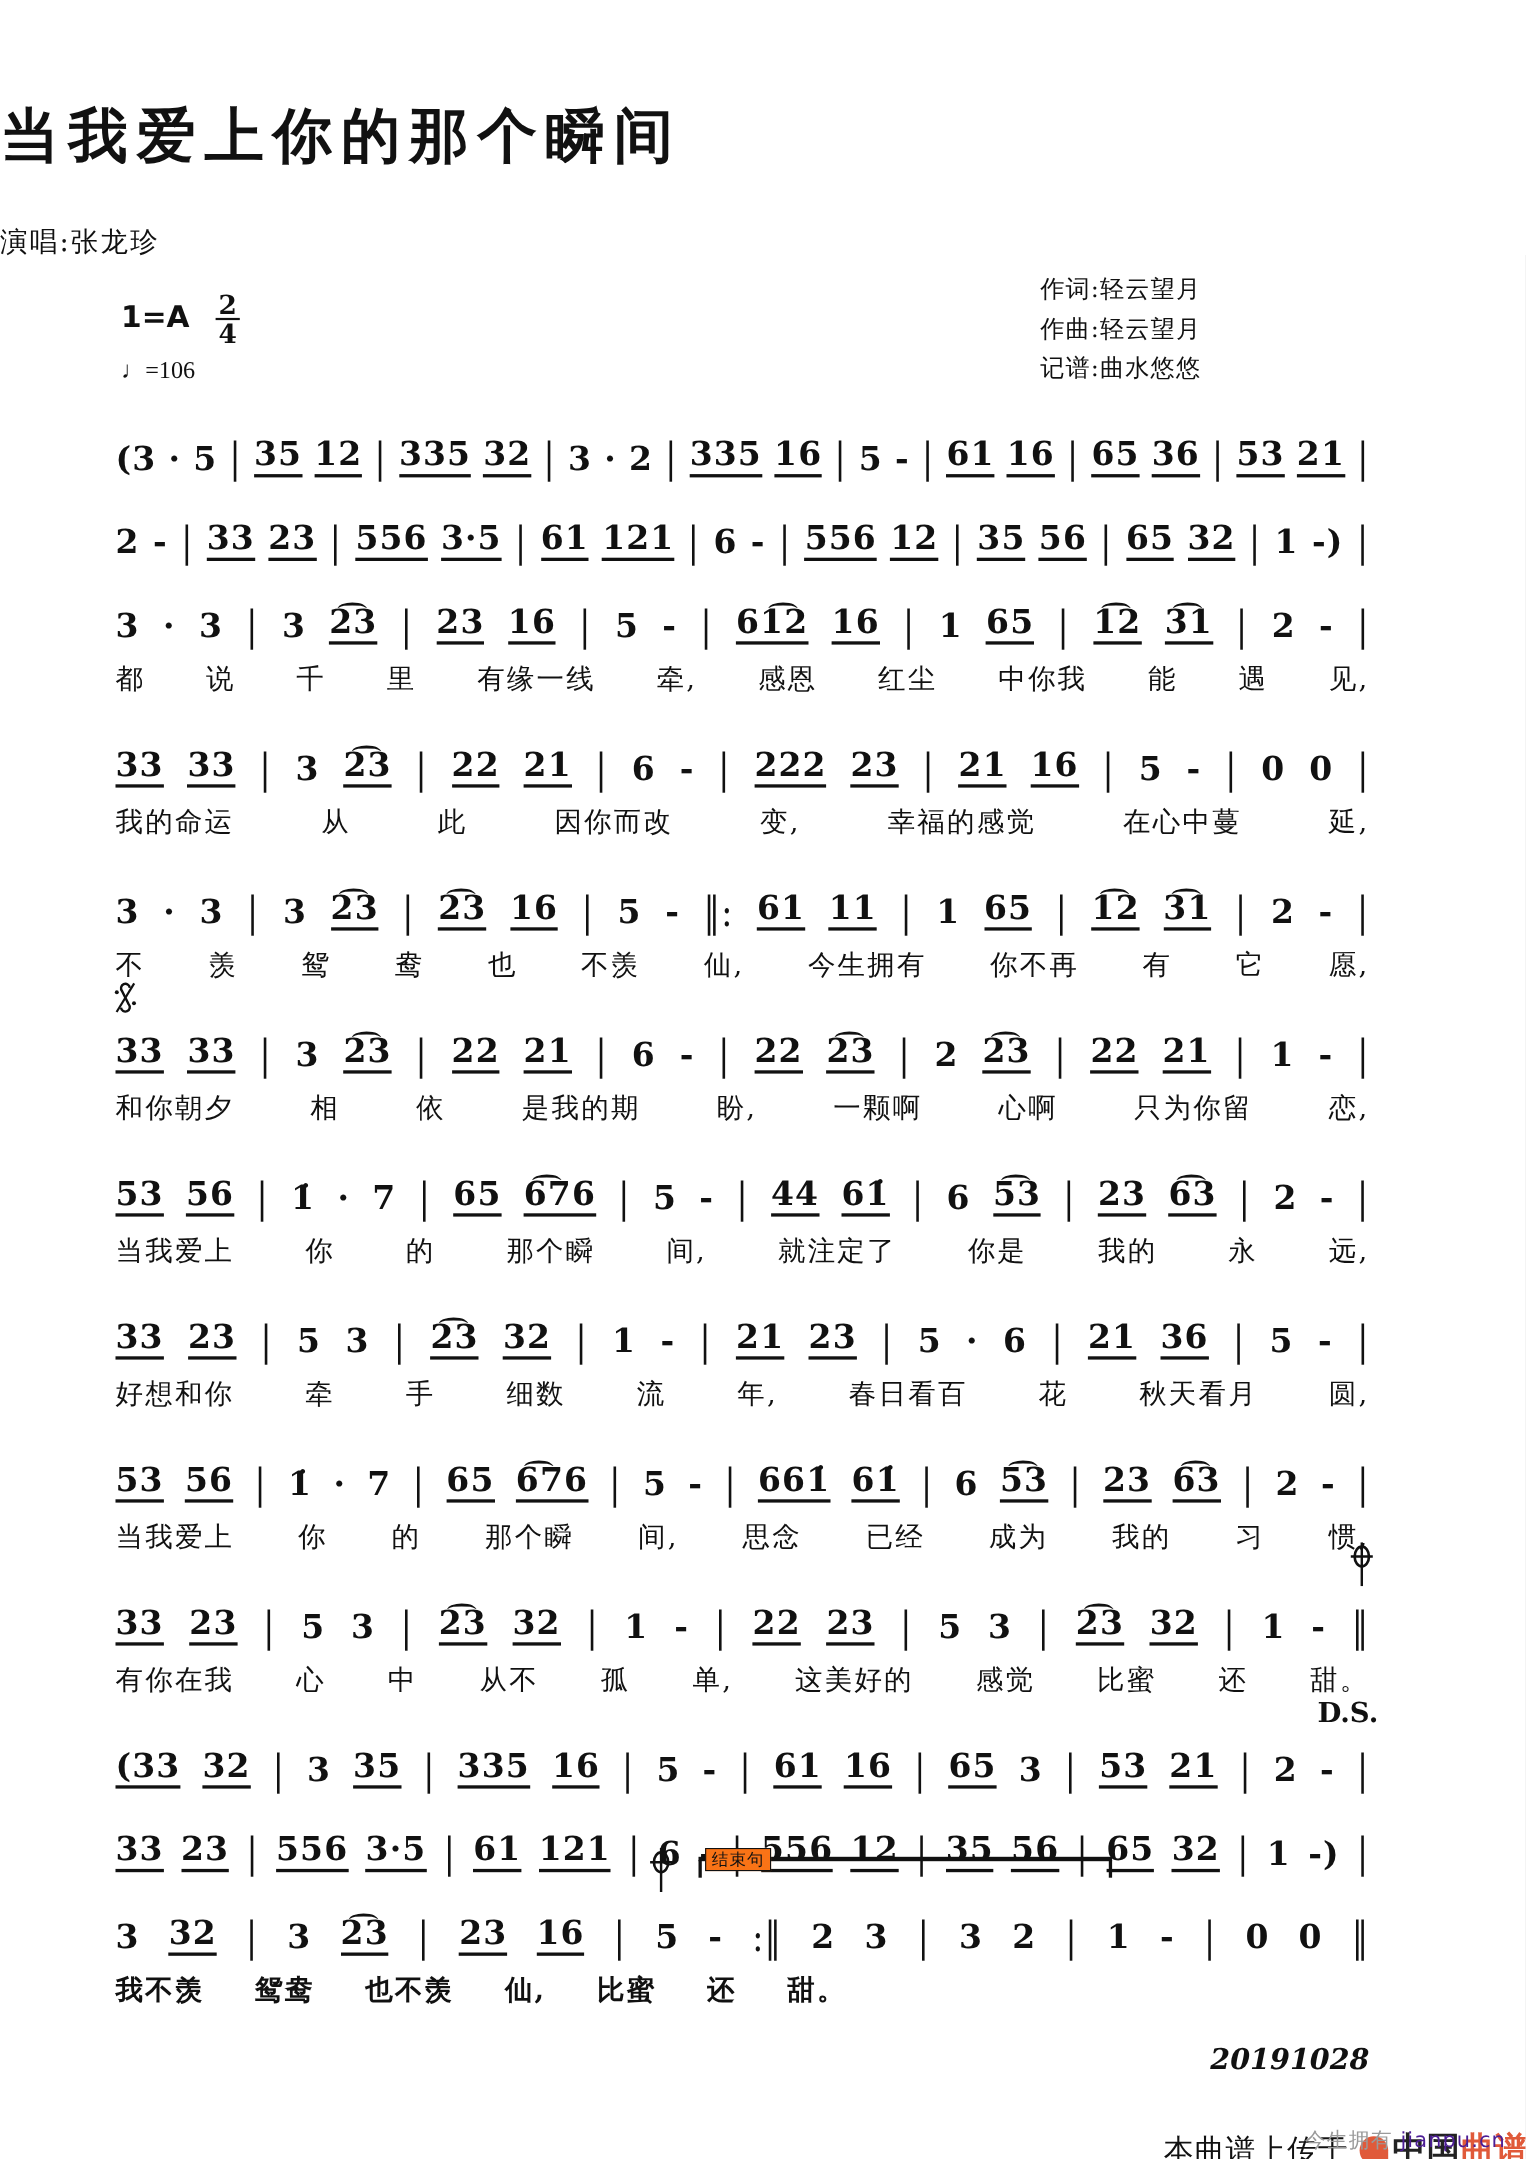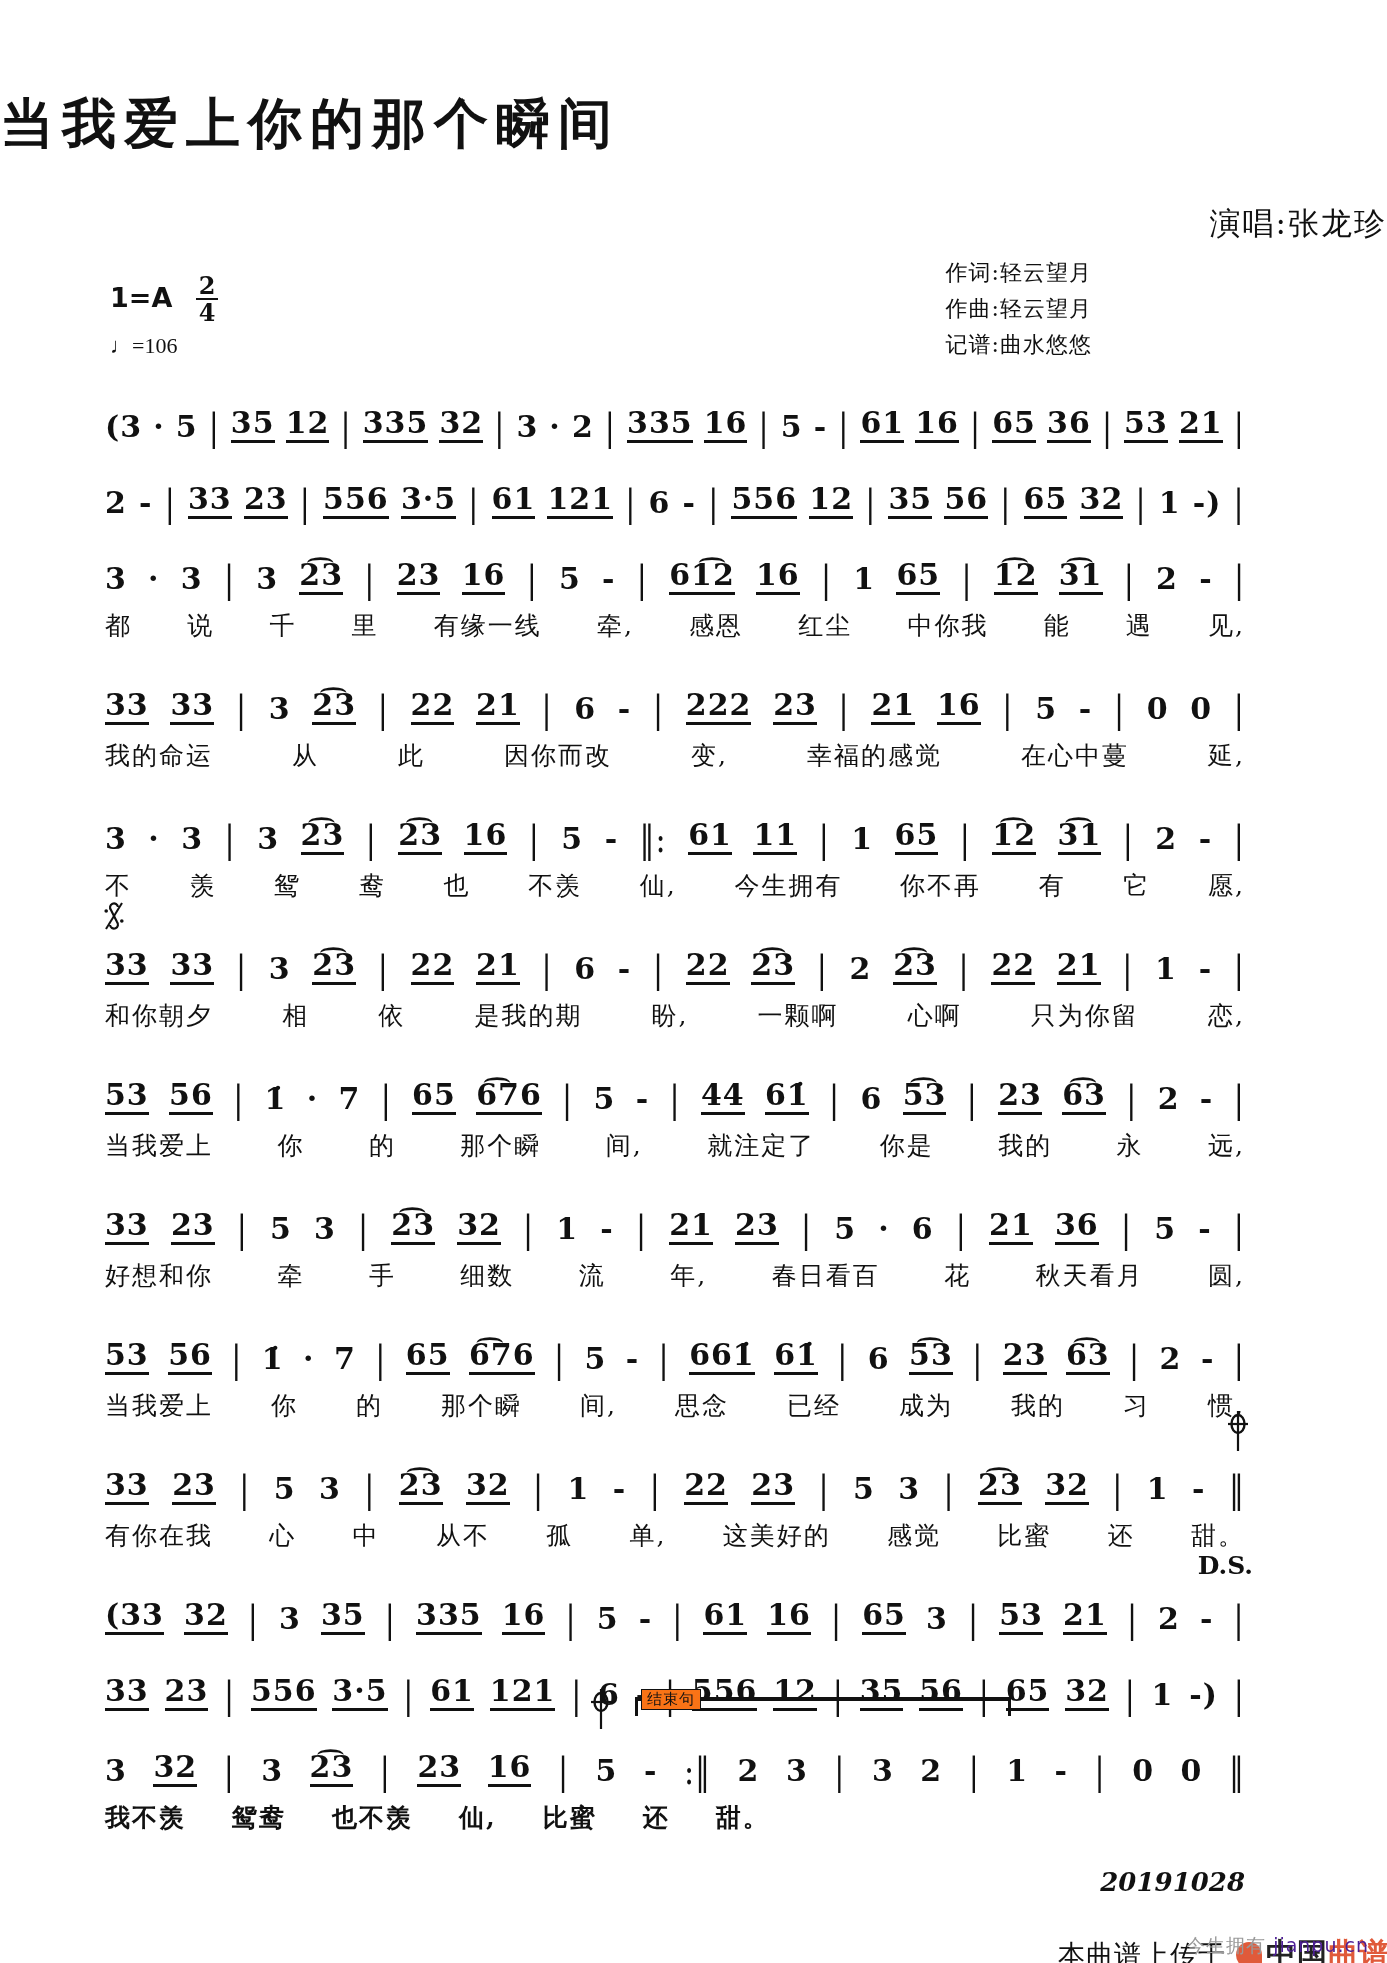--- a/index.html
+++ b/index.html
@@ -14,22 +14,22 @@
   }
   .title{
     text-align:left;
     font-size:54px;
     font-weight:700;
     letter-spacing:8px;
     padding-top:88px;
     font-family:"DejaVu Serif","Liberation Serif",serif;
   }
   .performer{
-    text-align:right;
-    font-size:31px;
+    text-align:left;
+    font-size:25px;
     margin-top:42px;
     letter-spacing:2px;
   }
   .meta-row{
     position:relative;
     height:120px;
     margin:10px 105px 0 105px;
   }
   .keyblock{
     position:absolute;left:5px;top:18px;

